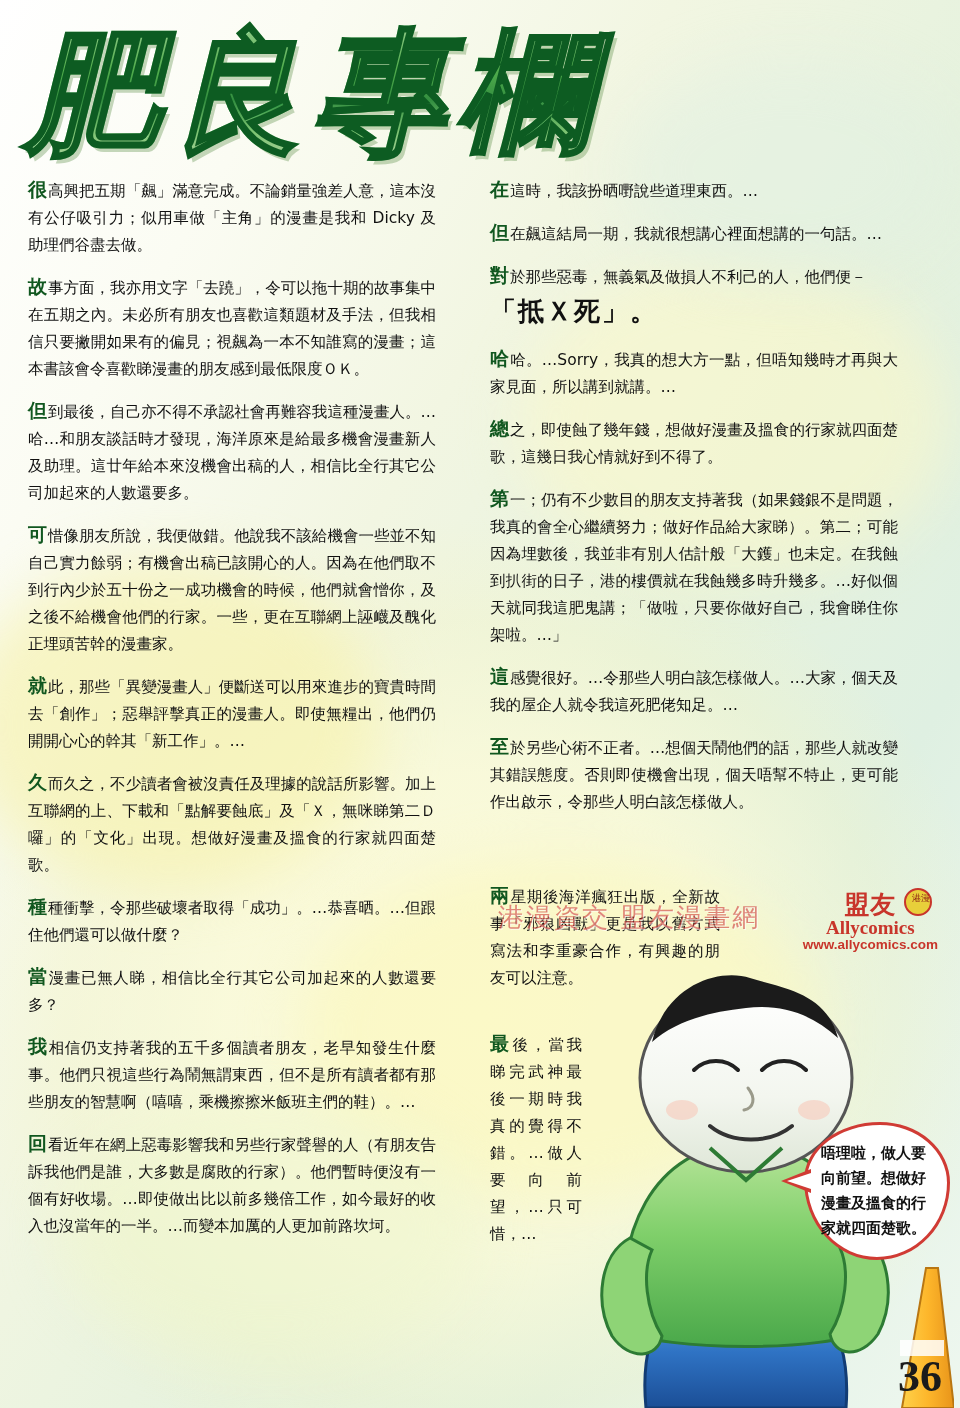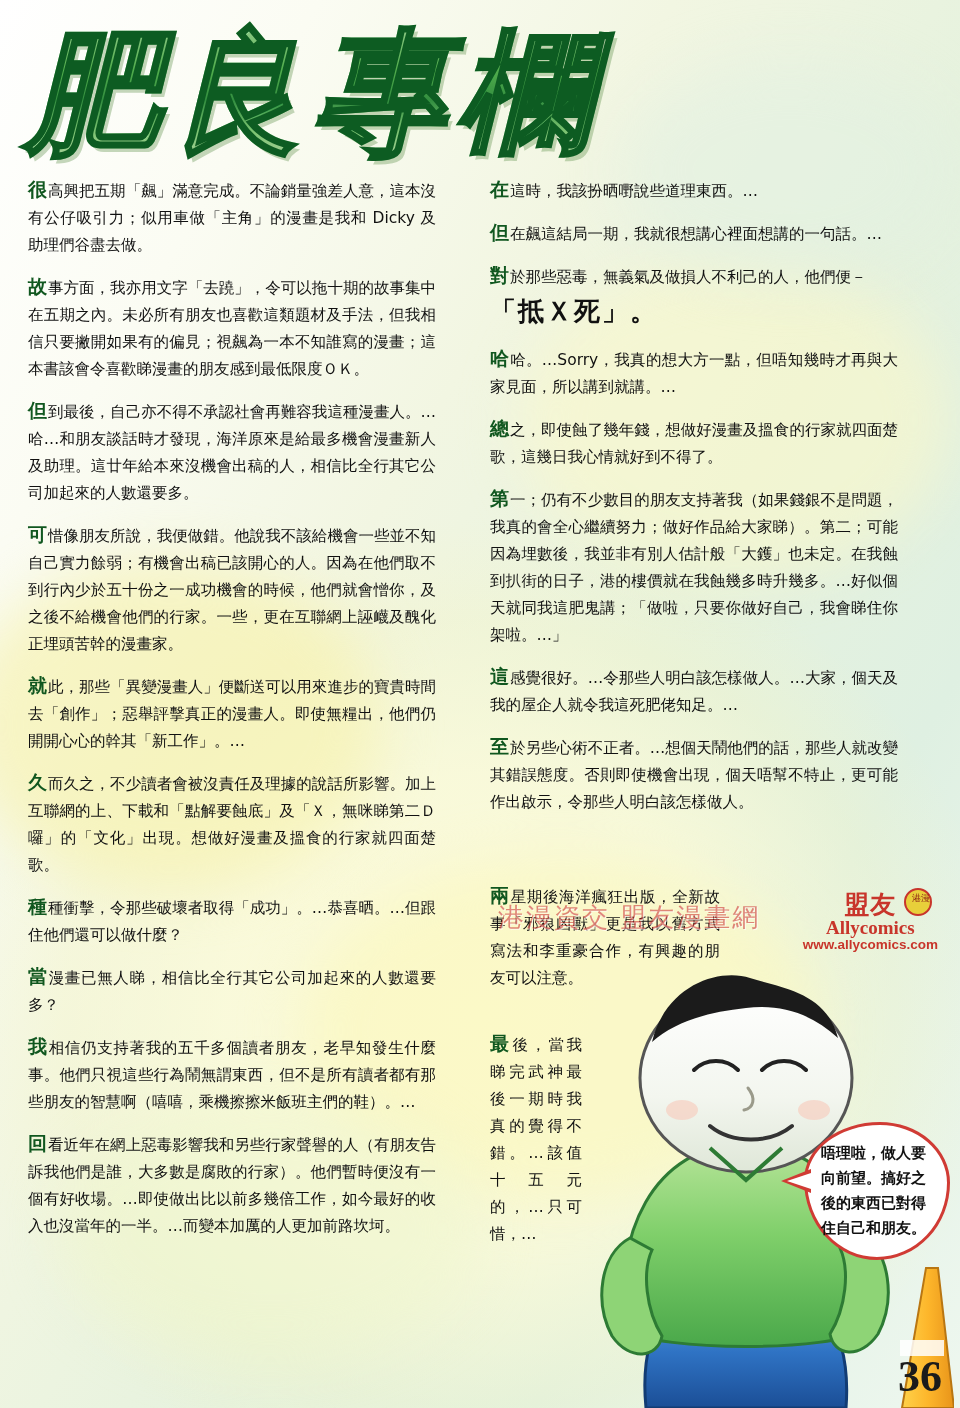--- a/index.html
+++ b/index.html
@@ -259,21 +259,21 @@
       <p class="para"><span class="lead">但</span><span>在飆這結局一期，我就很想講心裡面想講的一句話。…</span></p>
       <p class="para"><span class="lead">對</span><span>於那些惡毒，無義氣及做損人不利己的人，他們便－</span><span class="big-quote">「抵Ｘ死」。</span></p>
       <p class="para"><span class="lead">哈</span><span>哈。…Sorry，我真的想大方一點，但唔知幾時才再與大家見面，所以講到就講。…</span></p>
       <p class="para"><span class="lead">總</span><span>之，即使蝕了幾年錢，想做好漫畫及搵食的行家就四面楚歌，這幾日我心情就好到不得了。</span></p>
       <p class="para"><span class="lead">第</span><span>一；仍有不少數目的朋友支持著我（如果錢銀不是問題，我真的會全心繼續努力；做好作品給大家睇）。第二；可能因為埋數後，我並非有別人估計般「大鑊」也未定。在我蝕到扒街的日子，港的樓價就在我蝕幾多時升幾多。…好似個天就同我這肥鬼講；「做啦，只要你做好自己，我會睇住你架啦。…」</span></p>
       <p class="para"><span class="lead">這</span><span>感覺很好。…令那些人明白該怎樣做人。…大家，個天及我的屋企人就令我這死肥佬知足。…</span></p>
       <p class="para"><span class="lead">至</span><span>於另些心術不正者。…想個天鬧他們的話，那些人就改變其錯誤態度。否則即使機會出現，個天唔幫不特止，更可能作出啟示，令那些人明白該怎樣做人。</span></p>
       <div style="height:52px"></div>
       <p class="para narrow"><span class="lead">兩</span><span>星期後海洋瘋狂出版，全新故事「邪狼凶獸」更是我以舊方式寫法和李重豪合作，有興趣的朋友可以注意。</span></p>
       <div style="height:24px"></div>
-      <p class="para narrowest"><span class="lead">最</span><span>後，當我睇完武神最後一期時我真的覺得不錯。…該值十五元的，…只可惜，…</span></p>
+      <p class="para narrowest"><span class="lead">最</span><span>後，當我睇完武神最後一期時我真的覺得不錯。…做人要向前望，…只可惜，…</span></p>
     </div>
 
   </div>
 
   <div class="watermark">
     <div class="wm-text">港漫資交 盟友漫畫網</div>
     <div class="wm-logo">
       <div class="cn">盟友</div>
       <div class="en">Allycomics</div>
       <div class="url">www.allycomics.com</div>
@@ -333,18 +333,18 @@
       <ellipse cx="148" cy="172" rx="16" ry="10" fill="#f7cfc0" opacity="0.7"></ellipse>
       <ellipse cx="280" cy="172" rx="16" ry="10" fill="#f7cfc0" opacity="0.7"></ellipse>
 
       <path d="M176 210 L212 242 L248 210" fill="none" stroke="#2d7b34" stroke-width="4"></path>
     </svg>
   </div>
 
   <div class="bubble">
     <span class="tail"></span>
     <span class="tail-in"></span>
-    <span>唔理啦，做人要向前望。搞好之後的東西已對得住自己和朋友。</span>
+    <span>唔理啦，做人要向前望。想做好漫畫及搵食的行家就四面楚歌。</span>
   </div>
 
   <div class="page-number">36</div>
 
 </div>
 
 </body></html>

